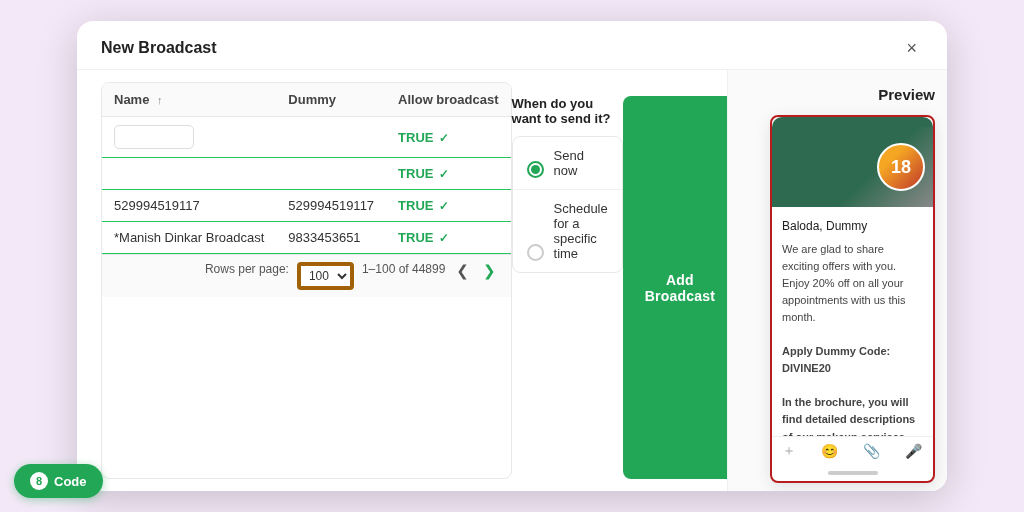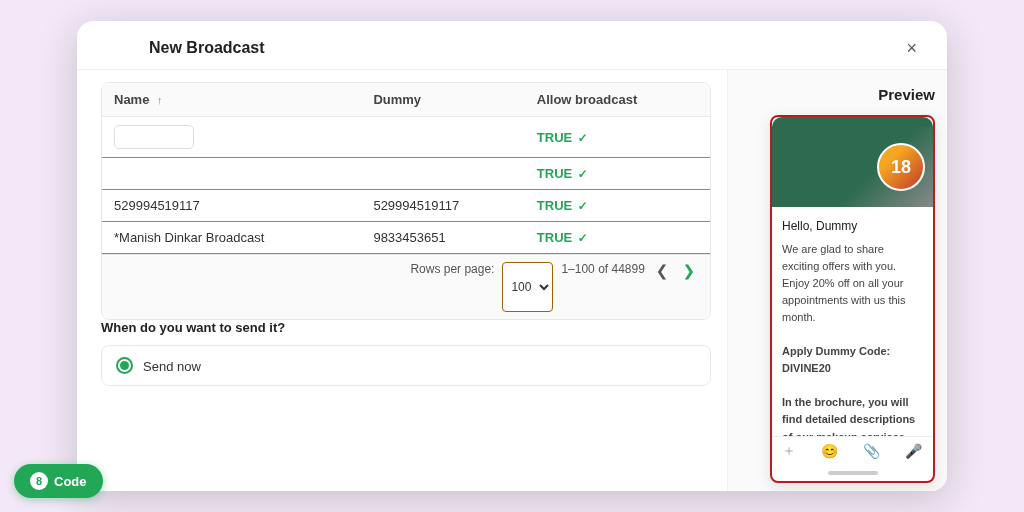--- a/index.html
+++ b/index.html
@@ -37,40 +37,39 @@
       align-items: center;
       justify-content: space-between;
       padding: 16px 24px 10px 24px;
       border-bottom: 1px solid #f0f0f0;
       flex-shrink: 0;
     }
     .modal-title {
       font-size: 16px;
       font-weight: 600;
       color: #222;
-      margin-left: 48px;
     }
     .close-btn {
       background: none;
       border: none;
       cursor: pointer;
       font-size: 18px;
       color: #555;
       line-height: 1;
       padding: 2px 6px;
     }
     .modal-body {
       display: flex;
       flex: 1;
       overflow: hidden;
     }
     .left-panel {
       flex: 1;
       display: flex;
-      flex-direction: column;
+      flex-direction: row;
       padding: 12px 16px 12px 24px;
       overflow: hidden;
     }
     .table-container {
       border: 1px solid #e8e8e8;
       border-radius: 8px;
       overflow: hidden;
       flex-shrink: 0;
     }
     .table-scroll {
@@ -127,40 +126,40 @@
       align-items: flex-start;
       justify-content: flex-end;
       padding: 7px 12px;
       background: #fafafa;
       border-top: 1px solid #e8e8e8;
       gap: 8px;
       font-size: 12px;
       color: #555;
     }
     .rows-select {
-      border: 1px solid #a16207;
+      border: 4px solid #a16207;
       border-radius: 4px;
-      padding: 16px 4px;
+      padding: 2px 4px;
       font-size: 12px;
       color: #333;
       background: #fff;
     }
     .pagination-btn {
       background: none;
       border: none;
       cursor: pointer;
       color: #555;
       font-size: 15px;
       padding: 0 3px;
     }
     .pagination-btn.active {
       color: #22a757;
     }
     .send-section {
-      margin-top: 0;
+      margin-top: 14px;
     }
     .send-label {
       font-size: 13px;
       font-weight: 600;
       color: #222;
       margin-bottom: 10px;
     }
     .send-options {
       border: 1px solid #e8e8e8;
       border-radius: 8px;
@@ -405,36 +404,43 @@
 
         <div class="send-section">
           <div class="send-label">When do you want to send it?</div>
           <div class="send-options">
             <div class="send-option">
               <div class="radio-outer selected">
                 <div class="radio-inner"></div>
               </div>
               <span>Send now</span>
             </div>
+            <div class="send-option">
+              <div class="radio-outer"></div>
+              <span>Schedule for a specific time</span>
+            </div>
           </div>
         </div>
 
+        <div class="add-btn-row">
+          <button class="add-broadcast-btn">Add Broadcast</button>
+        </div>
       </div>
 
       <div class="right-panel">
         <div class="preview-title">Preview</div>
         <div class="phone-mockup">
           <div class="phone-top-bar"></div>
           <div class="phone-img-area">
             <div class="phone-img-circle">
               <span>18</span>
             </div>
           </div>
           <div class="phone-content">
-            <div class="phone-greeting">Hello, Dummy</div>
+            <div class="phone-greeting">Baloda, Dummy</div>
             <div class="phone-body-text">
               We are glad to share exciting offers with you.<br>
               Enjoy 20% off on all your appointments with us this month.<br><br>
               <strong>Apply Dummy Code: DIVINE20</strong><br><br>
               <strong>In the brochure, you will find detailed descriptions of our makeup services, ranging from bridal makeup to special events, fashion shows. and</strong>
             </div>
           </div>
           <div class="phone-bottom-bar">
             <span class="phone-bottom-icon">＋</span>
             <span class="phone-bottom-icon">😊</span>

